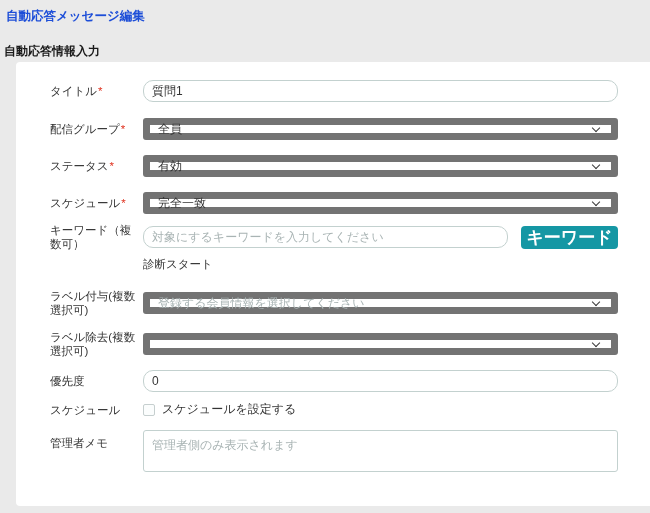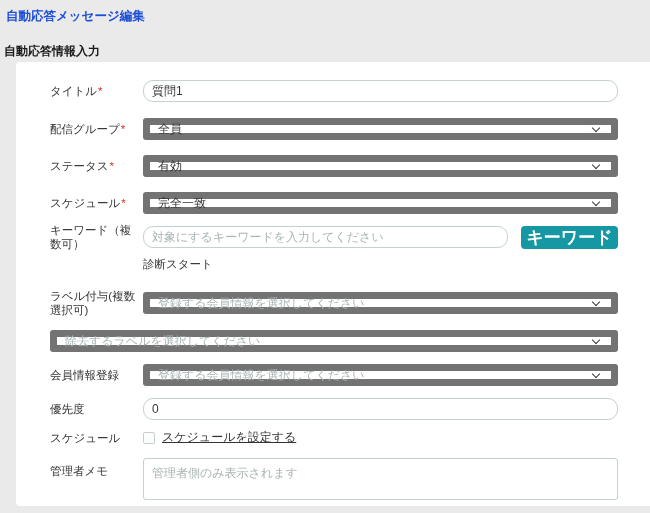--- a/index.html
+++ b/index.html
@@ -63,21 +63,21 @@
   .btn-add{flex:0 0 97px;height:23px;}
   .btn-delete{width:85px;height:24px;}
   .keyword-item-row{flex:1;display:flex;justify-content:space-between;}
   .keyword-item-text{font-size:11.5px;color:#333;}
   .checkbox-wrap{flex:1;display:flex;align-items:center;gap:7px;}
   input.checkbox{
     -webkit-appearance:none;appearance:none;margin:0;
     width:12px;height:12px;border:1px solid #c6cfcf;border-radius:2px;
     background:#fbfdfd;cursor:pointer;
   }
-  .checkbox-label{font-size:12px;color:#333;text-decoration:underline;}
+  .checkbox-label{font-size:12px;color:#333;}
   textarea.memo{
     box-sizing:border-box;width:100%;height:42px;resize:none;
     border:1px solid #c3d1cf;border-radius:3px;
     padding:6px 8px;font-size:12px;color:#333;outline:none;
     font-family:"Liberation Sans","DejaVu Sans",sans-serif;
   }
   
   .mb16{margin-bottom:16px}.mb15{margin-bottom:15px}.mb13{margin-bottom:13px}
   .mb12{margin-bottom:12px}.mb9{margin-bottom:9px}.mb6{margin-bottom:6px}
   .mb17{margin-bottom:17px}
@@ -138,33 +138,26 @@
 
   <div class="row mb13">
     <div class="row-label">ラベル付与(複数選択可)</div>
     <div class="select">
       <span class="select-value ph">登録する会員情報を選択してください</span>
       <span class="chevron"></span>
     </div>
   </div>
 
   <div class="row mb12">
+    <div class="row-label">ラベル除去(複数選択可)</div>
     <div class="select">
-      <span class="select-value ph">除去するラベルを選択してください</span>
       <span class="chevron"></span>
     </div>
   </div>
 
-  <div class="row mb12">
-    <div class="row-label">会員情報登録</div>
-    <div class="select">
-      <span class="select-value ph">登録する会員情報を選択してください</span>
-      <span class="chevron"></span>
-    </div>
-  </div>
 
   <div class="row mb9">
     <div class="row-label">優先度</div>
     <div class="control"><input class="text-input" type="text" value="0" style=""></div>
   </div>
 
   <div class="row mb12">
     <div class="row-label">スケジュール</div>
     <div class="checkbox-wrap">
       <input type="checkbox" class="checkbox" style="">

